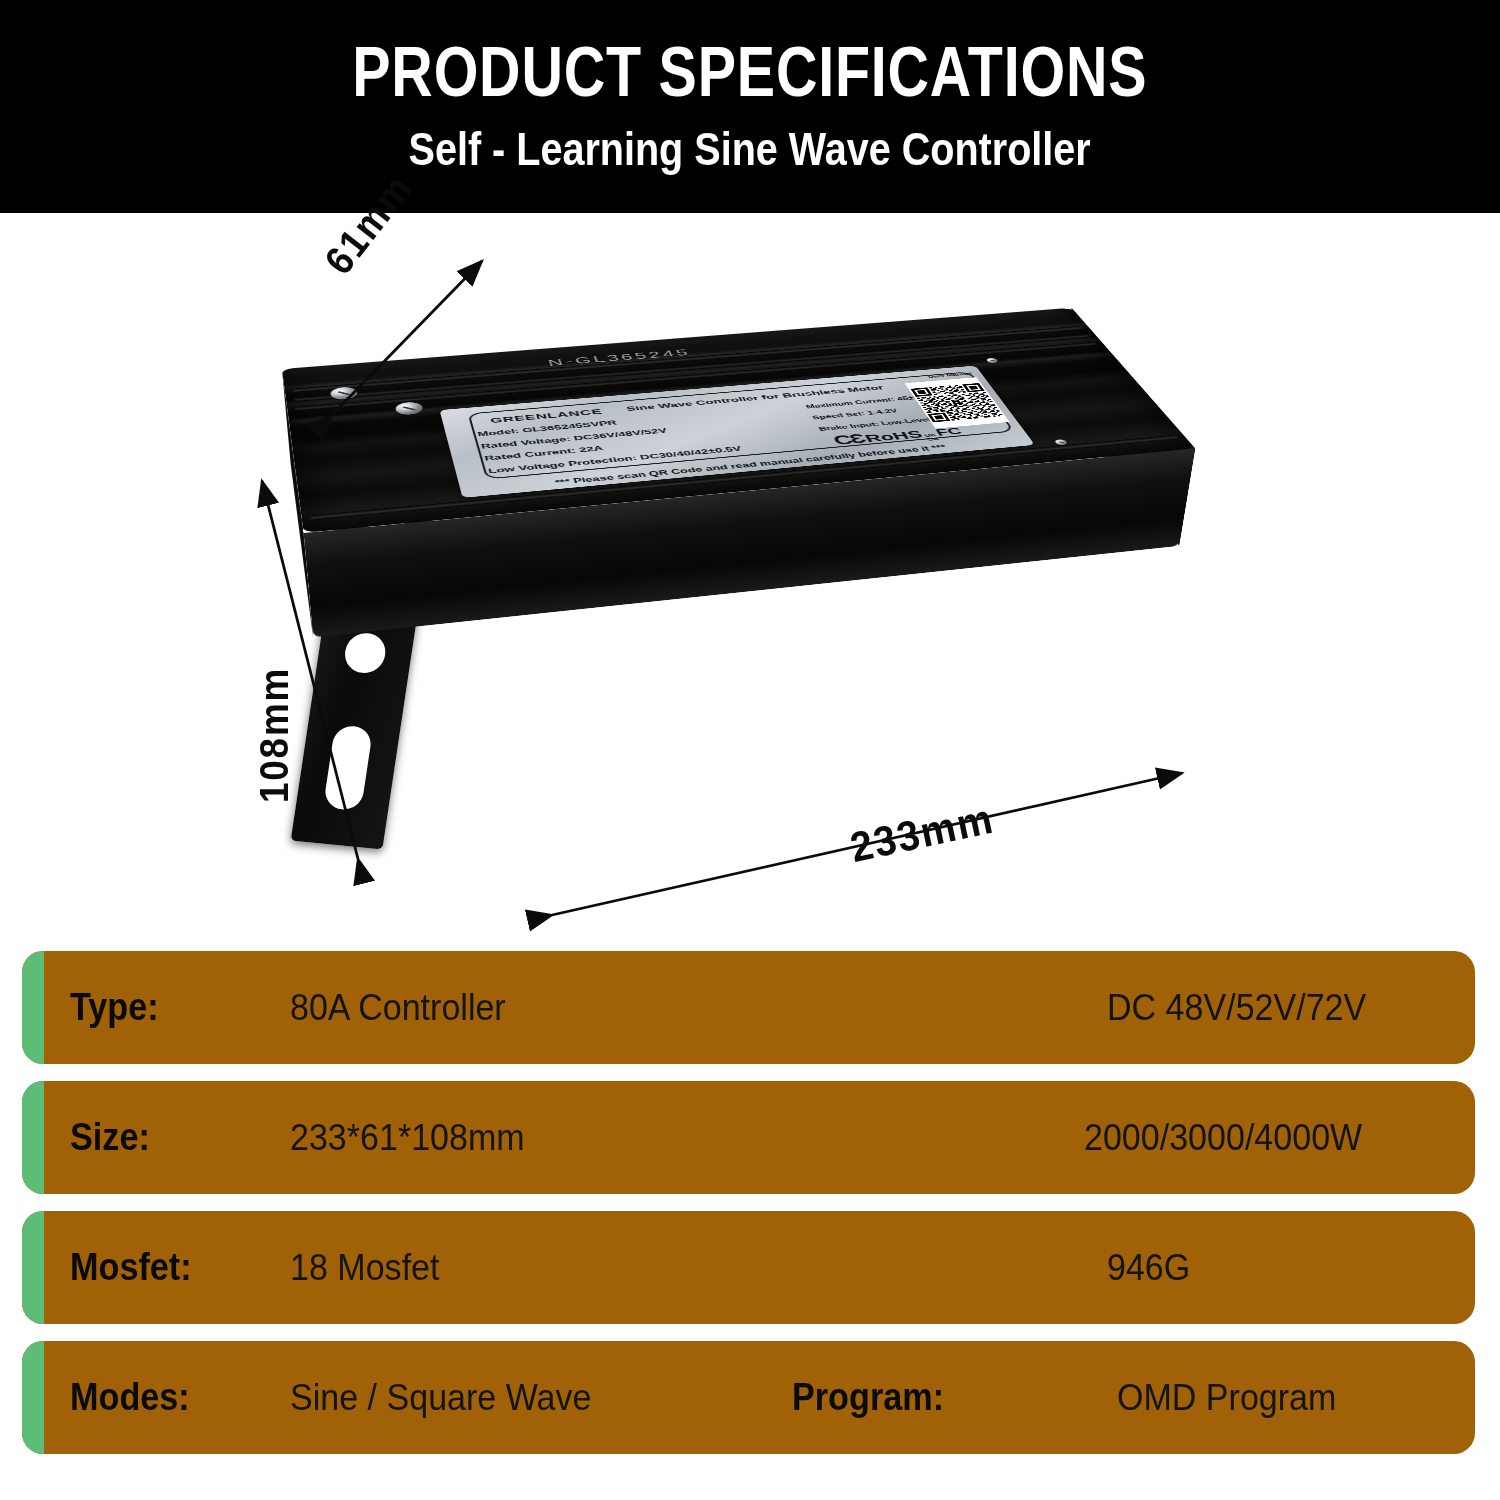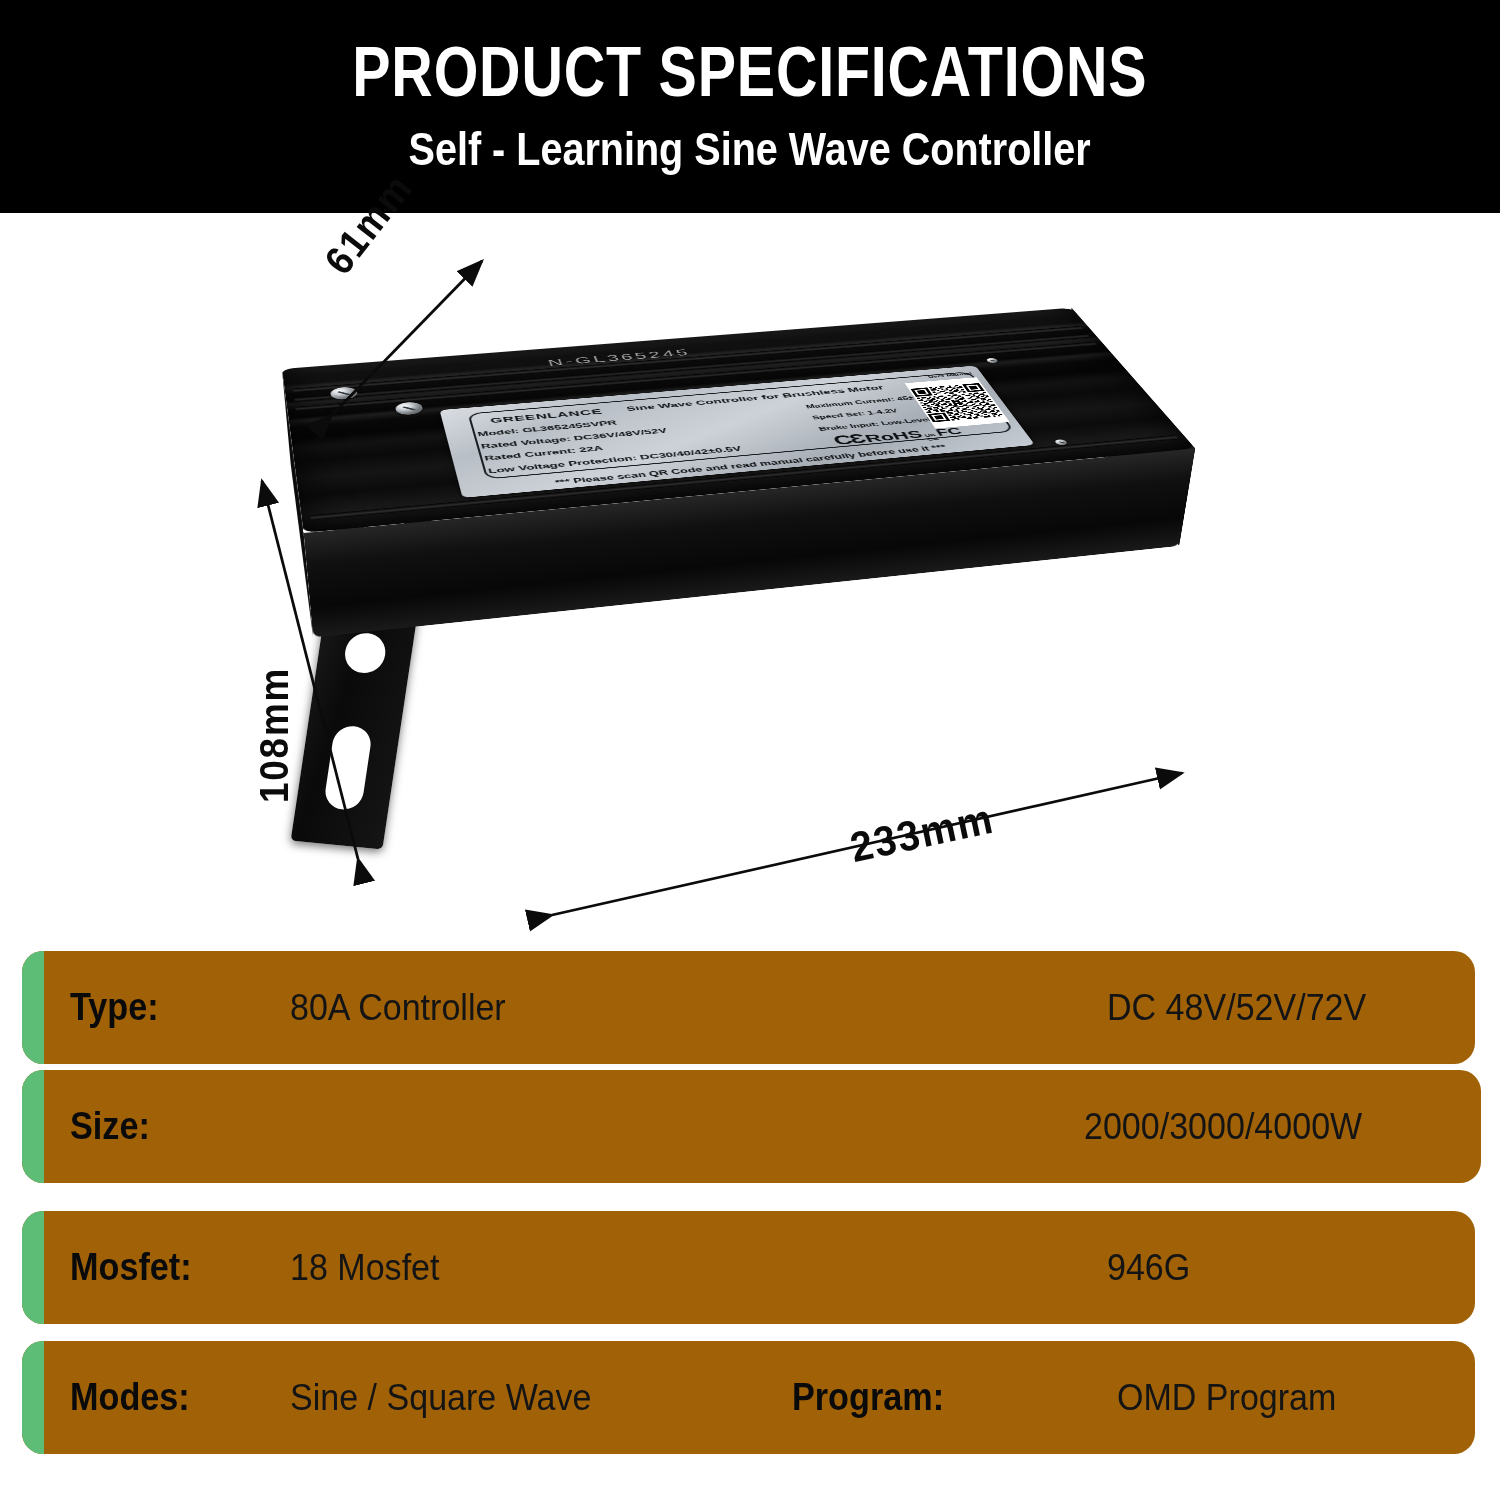--- a/index.html
+++ b/index.html
@@ -598,24 +598,27 @@
         <span class="k">Type:</span>
       </div>
     <div class="cell c1v">
         <span class="v">80A Controller</span>
       </div>
     <div class="cell c2v">
         <span class="v">DC 48V/52V/72V</span>
       </div>
   </div>
 
-  <div class="spec-row" style="top:129px;padding-left:6px;">
+  <div class="spec-row" style="top:140px;">
     <div class="accent"></div>
     <div class="cell c1k">
         <span class="k">Size:</span>
+      </div>
+    <div class="cell c1v">
+        <span class="v">233*61*108mm</span>
       </div>
     <div class="cell" style="left:1062px;">
         <span class="v">2000/3000/4000W</span>
       </div>
   </div>
 
   <div class="spec-row" style="top:270px;">
     <div class="accent"></div>
     <div class="cell c1k">
         <span class="k">Mosfet:</span>

